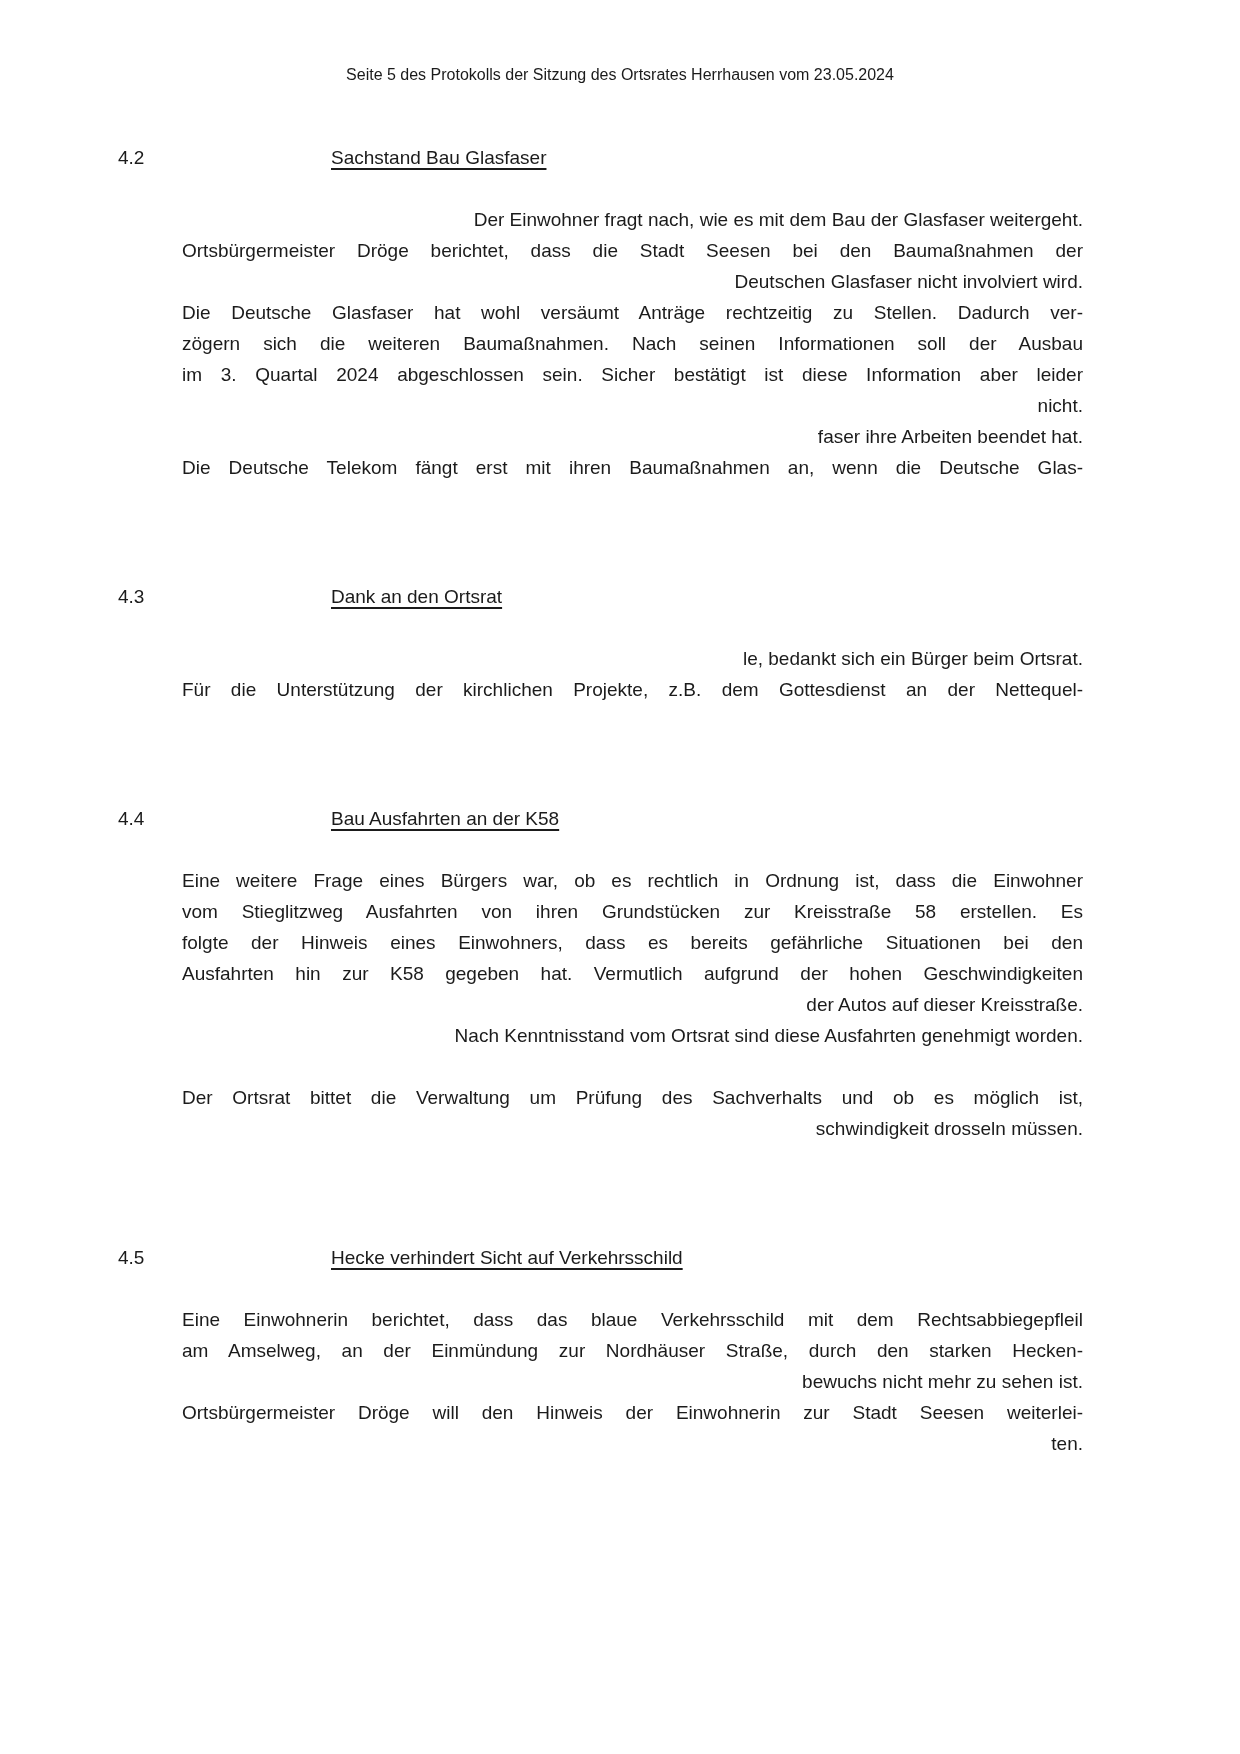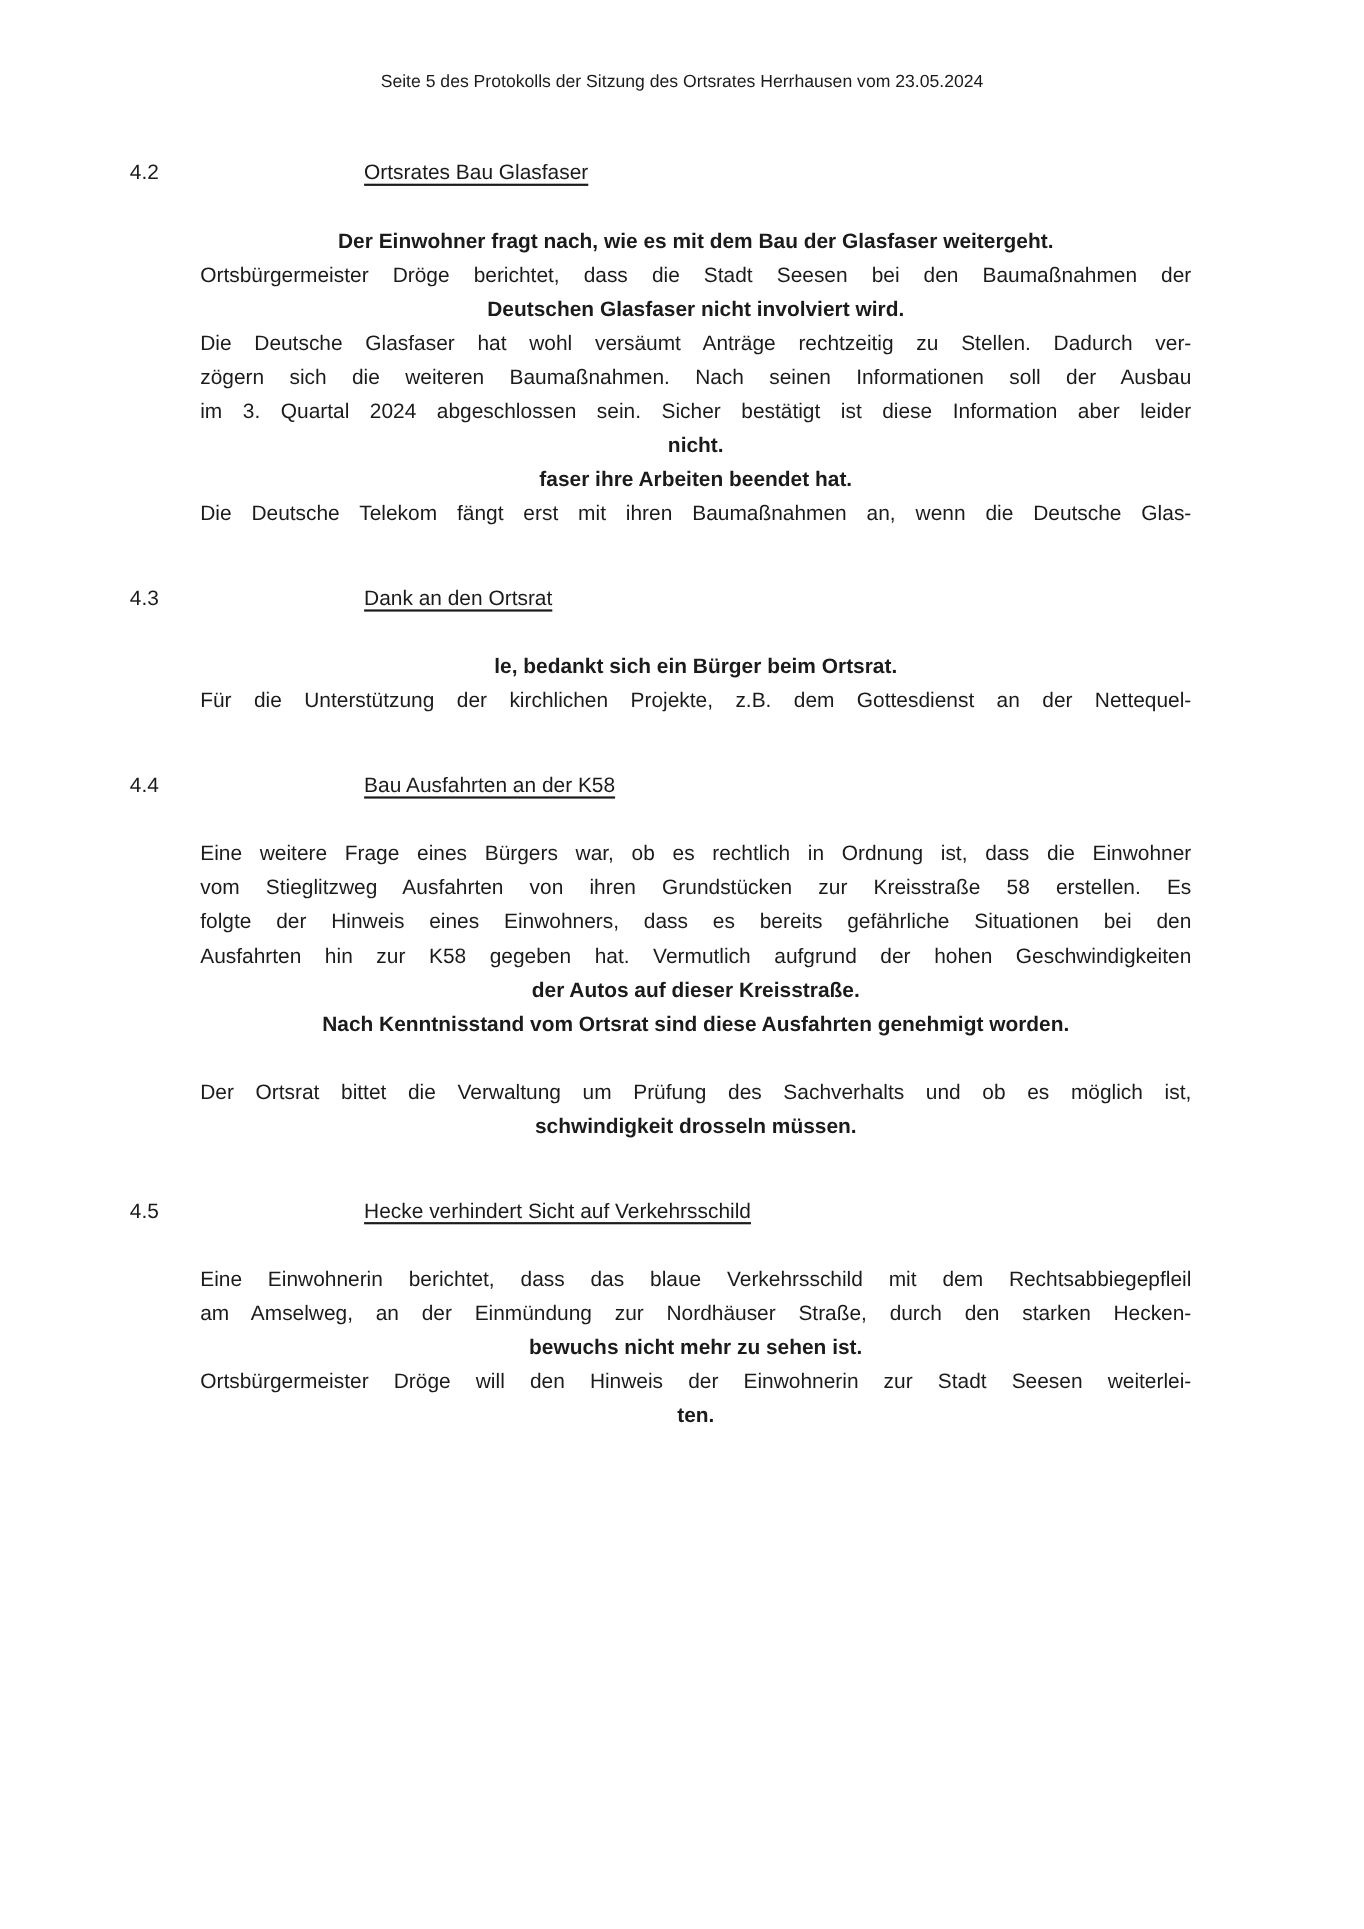--- a/index.html
+++ b/index.html
@@ -20,21 +20,21 @@
     color: #1b1b1b;
     overflow: hidden;
   }
   .doc-header {
     text-align: center;
     font-size: 16px;
     line-height: 22px;
     color: #1b1b1b;
   }
   .sec {
-    margin-top: 46px;
+    margin-top: 98px;
   }
   .sec.first {
     margin-top: 56px;
   }
   .sec-head {
     display: flex;
     align-items: center;
     font-size: 19px;
     line-height: 31px;
     margin: 0 0 31px 0;
@@ -57,36 +57,35 @@
   }
   .para + .para {
     margin-top: 31px;
   }
   .line {
     text-align: justify;
     text-align-last: justify;
     min-height: 31px;
   }
   .line.flush {
-    text-align: center;
+    text-align: right;
     text-align-last: auto;
-    font-weight: bold;
   }
 </style>
 </head>
 <body>
 
 <div class="page">
 
   <div class="doc-header">Seite 5 des Protokolls der Sitzung des Ortsrates Herrhausen vom 23.05.2024</div>
 
   <section class="sec first">
     <div class="sec-head">
       <span class="sec-num">4.2</span>
-      <span class="sec-title">Ortsrates Bau Glasfaser</span>
+      <span class="sec-title">Sachstand Bau Glasfaser</span>
     </div>
     <div class="para">
       <div class="line flush">Der Einwohner fragt nach, wie es mit dem Bau der Glasfaser weitergeht.</div>
       <div class="line">Ortsbürgermeister Dröge berichtet, dass die Stadt Seesen bei den Baumaßnahmen der</div>
       <div class="line flush">Deutschen Glasfaser nicht involviert wird.</div>
       <div class="line">Die Deutsche Glasfaser hat wohl versäumt Anträge rechtzeitig zu Stellen. Dadurch ver-</div>
       <div class="line">zögern sich die weiteren Baumaßnahmen. Nach seinen Informationen soll der Ausbau</div>
       <div class="line">im 3. Quartal 2024 abgeschlossen sein. Sicher bestätigt ist diese Information aber leider</div>
       <div class="line flush">nicht.</div>
       <div class="line flush">faser ihre Arbeiten beendet hat.</div>

